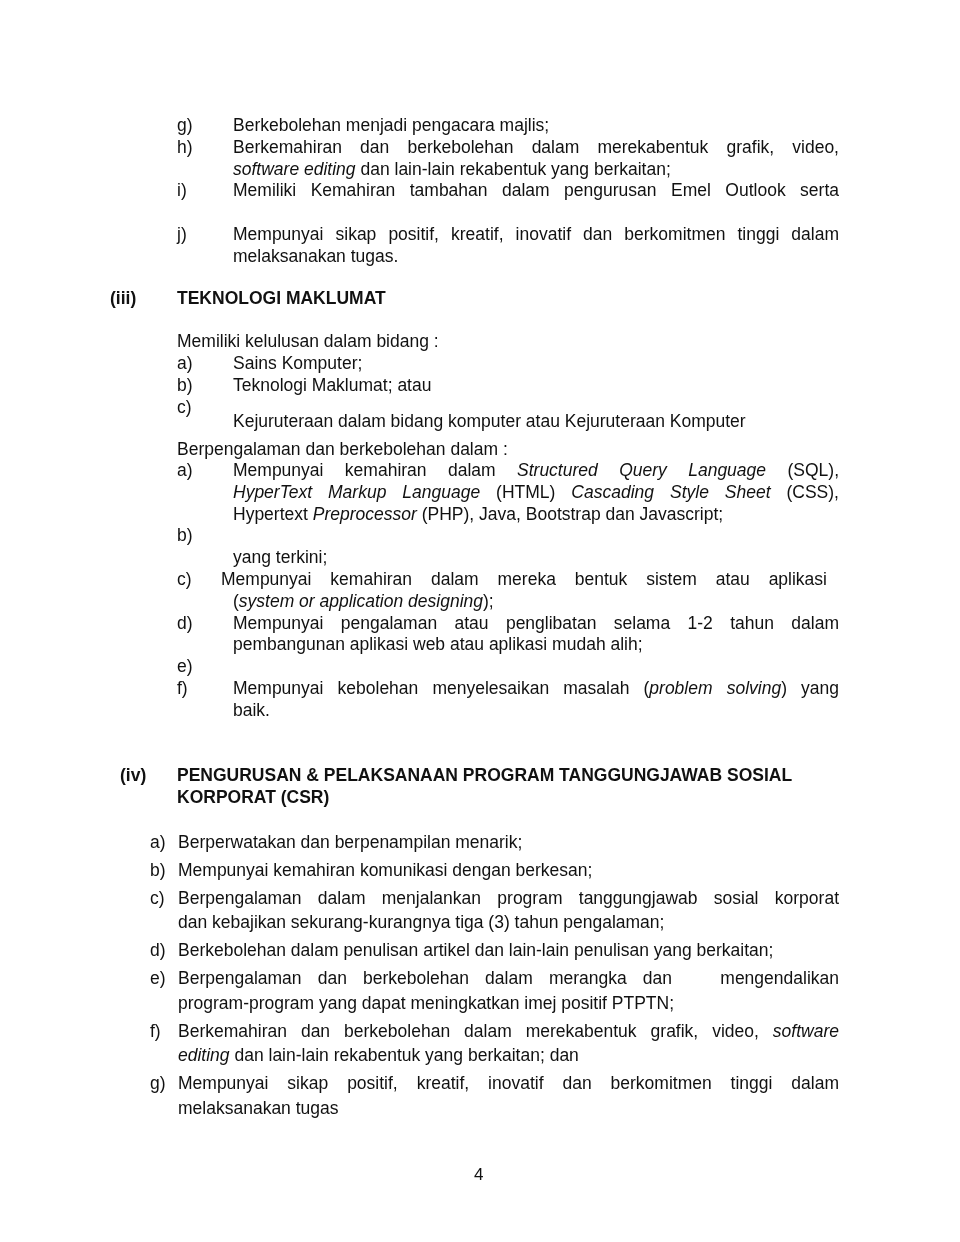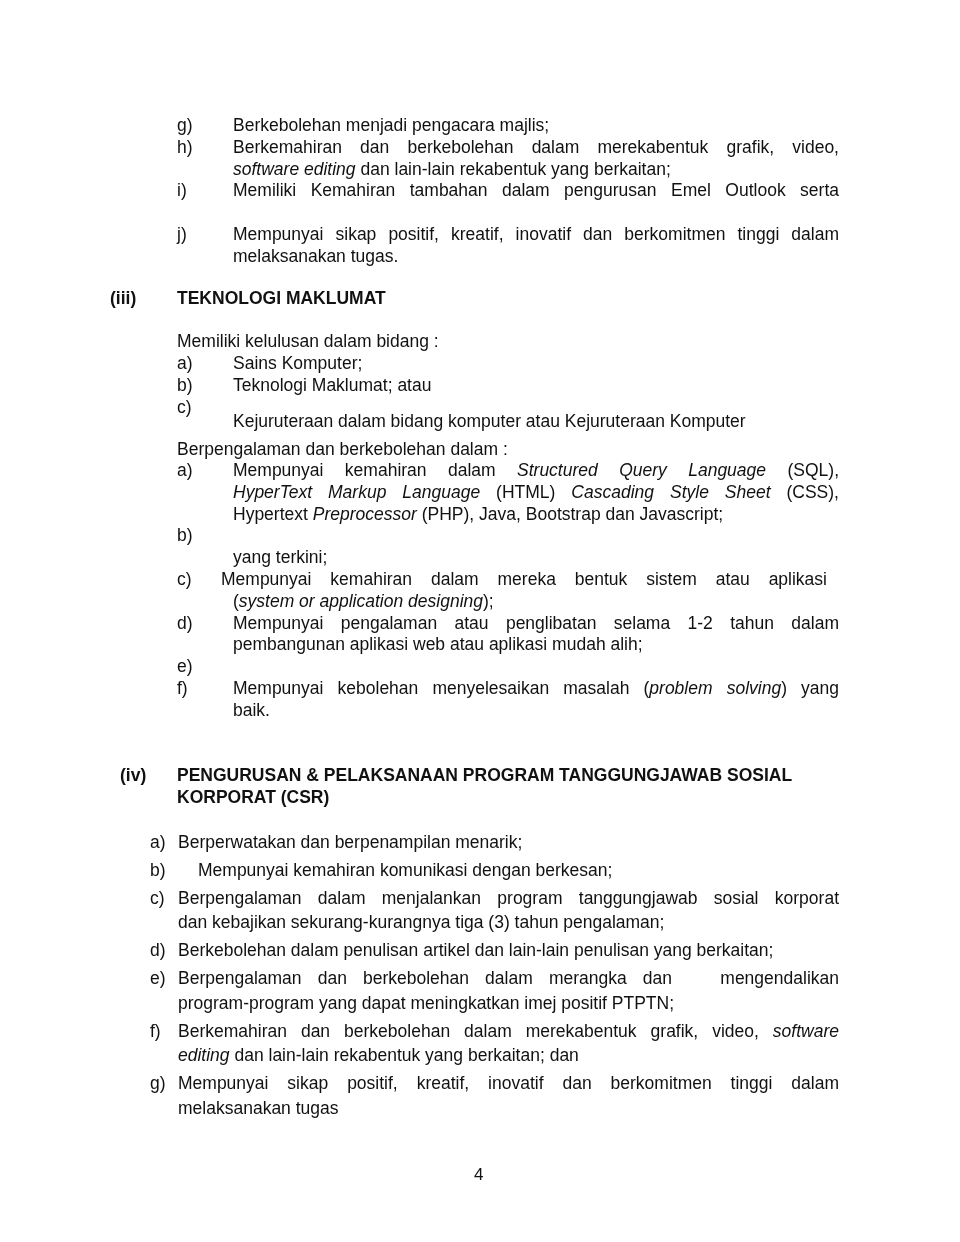--- a/index.html
+++ b/index.html
@@ -55,21 +55,21 @@
     <div class="row" style="left: 177px; top: 611.6px;">d)</div>
     <div class="row just" style="left: 233px; top: 611.6px; width: 606px;">Mempunyai pengalaman atau penglibatan selama 1-2 tahun dalam</div>
     <div class="row" style="left: 233px; top: 633.4px;">pembangunan aplikasi web atau aplikasi mudah alih;</div>
     <div class="row" style="left: 177px; top: 655.2px;">e)</div>
     <div class="row" style="left: 177px; top: 677px;">f)</div>
     <div class="row just" style="left: 233px; top: 677px; width: 606px;">Mempunyai kebolehan menyelesaikan masalah (<i>problem solving</i>) yang</div>
     <div class="row" style="left: 233px; top: 698.8px;">baik.</div>
     <div class="row" style="left: 150px; top: 831px;">a)</div>
     <div class="row" style="left: 178px; top: 831px;">Berperwatakan dan berpenampilan menarik;</div>
     <div class="row" style="left: 150px; top: 858.8px;">b)</div>
-    <div class="row" style="left: 178px; top: 858.8px; margin-left: 20px;">Mempunyai kemahiran komunikasi dengan berkesan;</div>
+    <div class="row" style="left: 178px; top: 858.8px;">Mempunyai kemahiran komunikasi dengan berkesan;</div>
     <div class="row" style="left: 150px; top: 886.6px;">c)</div>
     <div class="row just" style="left: 178px; top: 886.6px; width: 661px;">Berpengalaman dalam menjalankan program tanggungjawab sosial korporat</div>
     <div class="row" style="left: 178px; top: 911.4px;">dan kebajikan sekurang-kurangnya tiga (3) tahun pengalaman;</div>
     <div class="row" style="left: 150px; top: 939.2px;">d)</div>
     <div class="row" style="left: 178px; top: 939.2px;">Berkebolehan dalam penulisan artikel dan lain-lain penulisan yang berkaitan;</div>
     <div class="row" style="left: 150px; top: 967px;">e)</div>
     <div class="row just" style="left: 178px; top: 967px; width: 661px;">Berpengalaman dan berkebolehan dalam merangka dan &nbsp; mengendalikan</div>
     <div class="row" style="left: 178px; top: 991.8px;">program-program yang dapat meningkatkan imej positif PTPTN;</div>
     <div class="row" style="left: 150px; top: 1019.6px;">f)</div>
     <div class="row just" style="left: 178px; top: 1019.6px; width: 661px;">Berkemahiran dan berkebolehan dalam merekabentuk grafik, video, <i>software</i></div>

